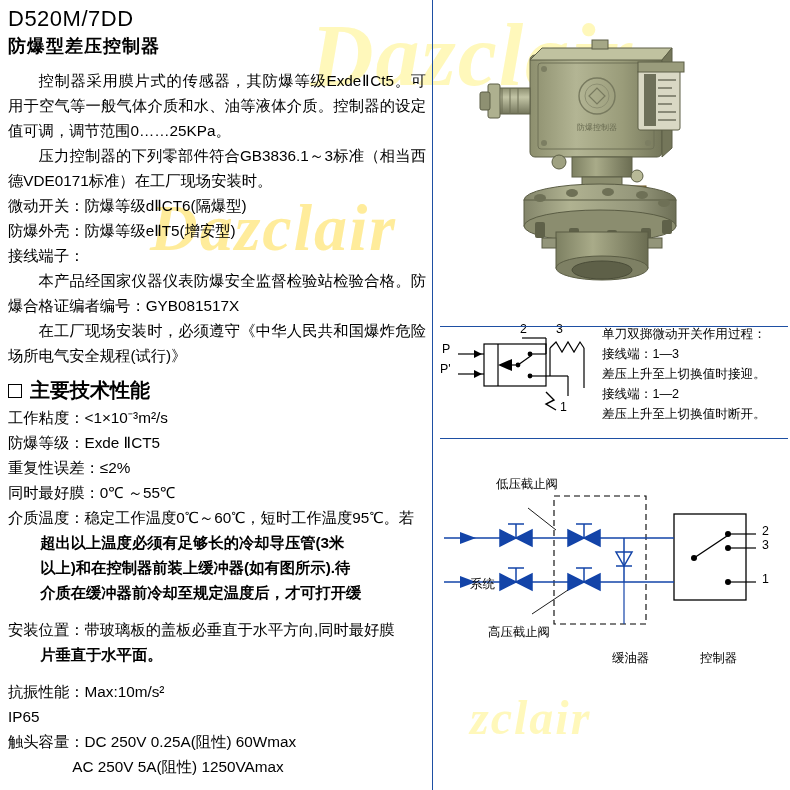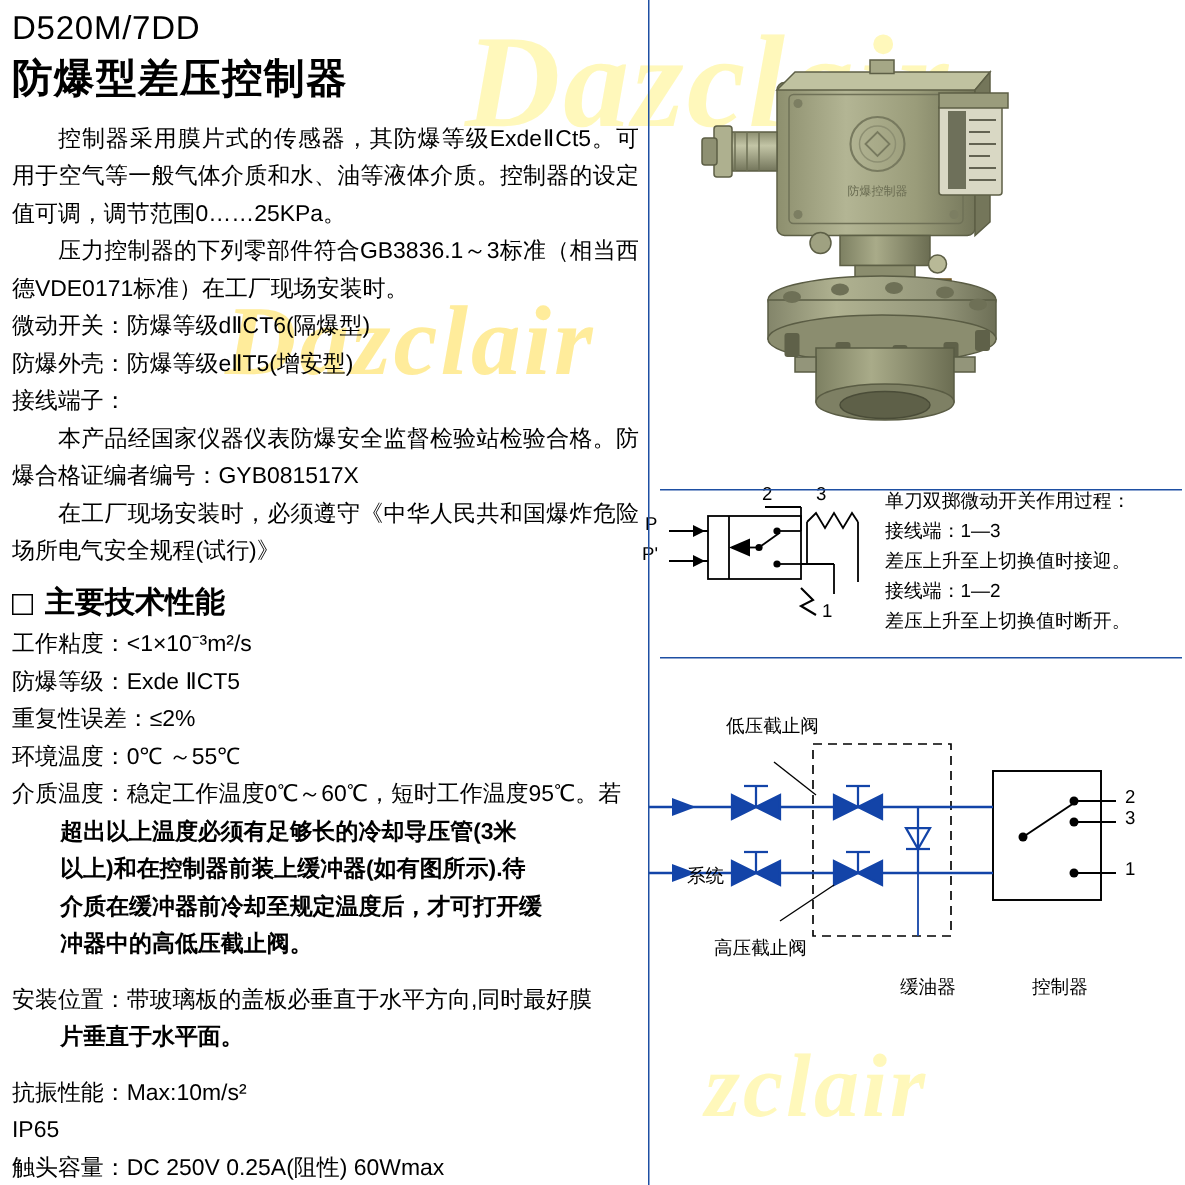--- a/index.html
+++ b/index.html
@@ -26,48 +26,48 @@
     font-family:"Liberation Serif", serif;
     font-style:italic;
     font-weight:bold;
     color:#fff7b0;
     opacity:.85;
     letter-spacing:2px;
     white-space:nowrap;
   }
   .wm1 { left:310px; top:5px;  font-size:88px; }
   .wm2 { left:150px; top:190px; font-size:66px; color:#ffe98a; }
-  .wm3 { left:470px; top:690px; font-size:60px; }
+  .wm3 { left:470px; top:690px; font-size:48px; }
 
   
   .left-col {
     position:absolute; left:0; top:0; width:432px; height:790px;
     z-index:2;
   }
   .right-col {
-    position:absolute; left:420px; top:0; width:358px; height:790px;
+    position:absolute; left:432px; top:0; width:358px; height:790px;
     z-index:2;
   }
   .vdiv {
     position:absolute; left:432px; top:0; width:1px; height:790px;
     background:#1e4fa3; z-index:3;
   }
   .hdiv {
     position:absolute; background:#1e4fa3; height:1px; z-index:3;
   }
   .hdiv-a { left:440px; top:326px; width:348px; }
   .hdiv-b { left:440px; top:438px; width:348px; }
 
   
   .model {
     font-family:"Liberation Sans", sans-serif;
     font-size:22px; padding:6px 0 0 8px; letter-spacing:.5px;
   }
   .title {
-    font-size:27px; font-weight:bold; padding:2px 0 4px 8px;
+    font-size:18px; font-weight:bold; padding:2px 0 4px 8px;
     letter-spacing:1px;
   }
 
   
   .body-text {
     padding:6px 6px 0 8px;
     font-size:15.3px;
     line-height:25px;
   }
   .p { margin:0 0 0 0; text-align:justify; }
@@ -147,31 +147,30 @@
         </div>
         <div class="spec-row">
           <span class="k">防爆等级：</span>
           <span class="v">Exde ⅡCT5</span>
         </div>
         <div class="spec-row">
           <span class="k">重复性误差：</span>
           <span class="v">≤2%</span>
         </div>
         <div class="spec-row">
-          <span class="k">环境温度：</span>
+          <span class="k">同时最好膜：</span>
           <span class="v">0℃ ～55℃</span>
         </div>
         <div class="spec-row">
           <span class="k">介质温度：</span>
           <span class="v">稳定工作温度0℃～60℃，短时工作温度95℃。若</span>
         </div>
         <div class="sub">超出以上温度必须有足够长的冷却导压管(3米</div>
         <div class="sub">以上)和在控制器前装上缓冲器(如有图所示).待</div>
         <div class="sub">介质在缓冲器前冷却至规定温度后，才可打开缓</div>
-        <div class="sub">冲器中的高低压截止阀。</div>
 
         <div style="height:12px"></div>
 
         <div class="spec-row">
           <span class="k">安装位置：</span>
           <span class="v">带玻璃板的盖板必垂直于水平方向,同时最好膜</span>
         </div>
         <div class="sub">片垂直于水平面。</div>
 
         <div style="height:12px"></div>

